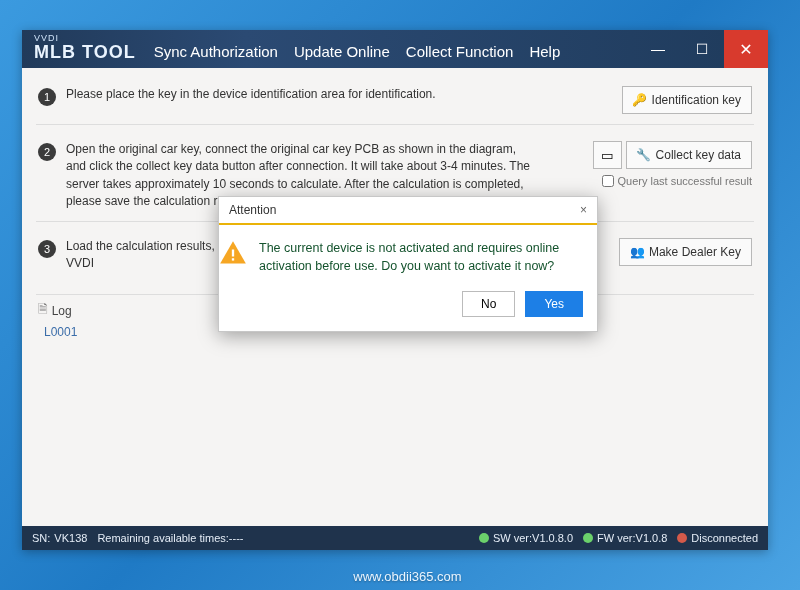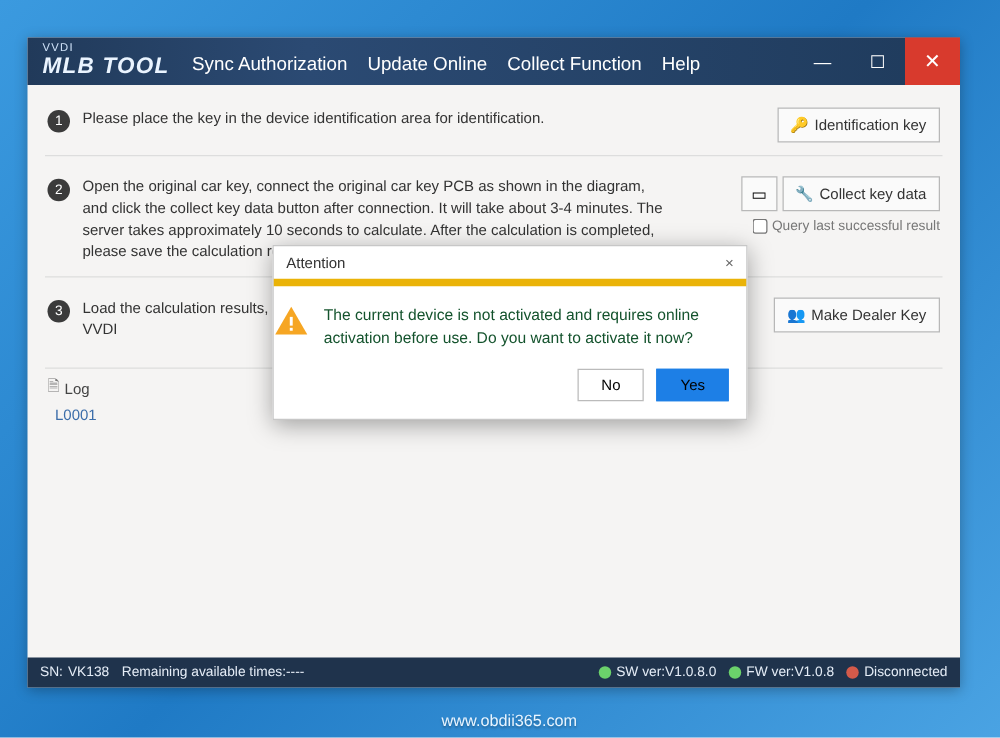--- a/index.html
+++ b/index.html
@@ -34,21 +34,20 @@
     letter-spacing: 1px;
     position: absolute;
     top: 3px;
     left: 12px;
     color: #cfe2f8;
   }
   .titlebar .brand-large {
     font-family: "Arial Black", Arial, sans-serif;
     font-size: 18px;
     font-weight: 900;
-    font-style: italic;
     letter-spacing: 1px;
     color: #eaf4ff;
     margin-right: 18px;
     padding-top: 6px;
     padding-left: 2px;
   }
   .menu-items { display: flex; gap: 16px; font-size: 15px; margin-top: 4px; }
   .menu-items span { cursor: pointer; }
   .win-controls {
     margin-left: auto;
@@ -157,21 +156,21 @@
     background: #fff;
     border: 1px solid #c7c7c7;
     box-shadow: 0 4px 18px rgba(0,0,0,0.35);
   }
   .dialog-title {
     padding: 6px 10px;
     font-size: 12px;
     color: #333;
     display: flex;
     justify-content: space-between;
-    border-bottom: 6px solid #eab308;
+    border-bottom: 2px solid #eab308;
   }
   .dialog-close { cursor: pointer; color: #666; }
   .dialog-body {
     padding: 14px 16px 10px 0;
     display: flex;
     gap: 12px;
     font-size: 12.5px;
     color: #14532d;
     line-height: 1.45;
   }
@@ -185,21 +184,21 @@
   .dlg-btn {
     padding: 5px 18px;
     font-size: 12px;
     border: 1px solid #bbb;
     background: #fff;
     cursor: pointer;
   }
   .dlg-btn.primary {
     background: #1d7fe6;
     border-color: #1d7fe6;
-    color: #000000;
+    color: #ffffff;
   }
   .watermark {
     position: absolute;
     bottom: 6px; left: 15px; right: 0;
     text-align: center;
     color: #e9f5ff;
     font-size: 13px;
     text-shadow: 0 1px 2px rgba(0,0,0,0.3);
   }
   .doc-icon { font-size: 12px; opacity: .7; }

